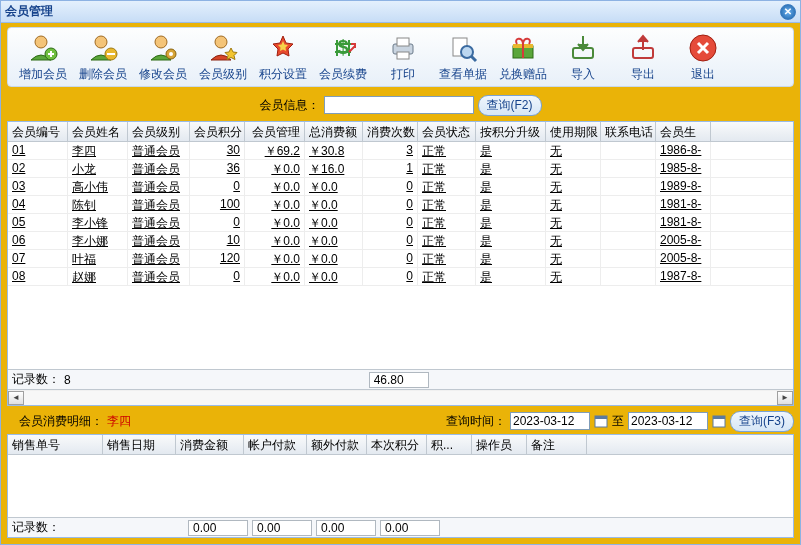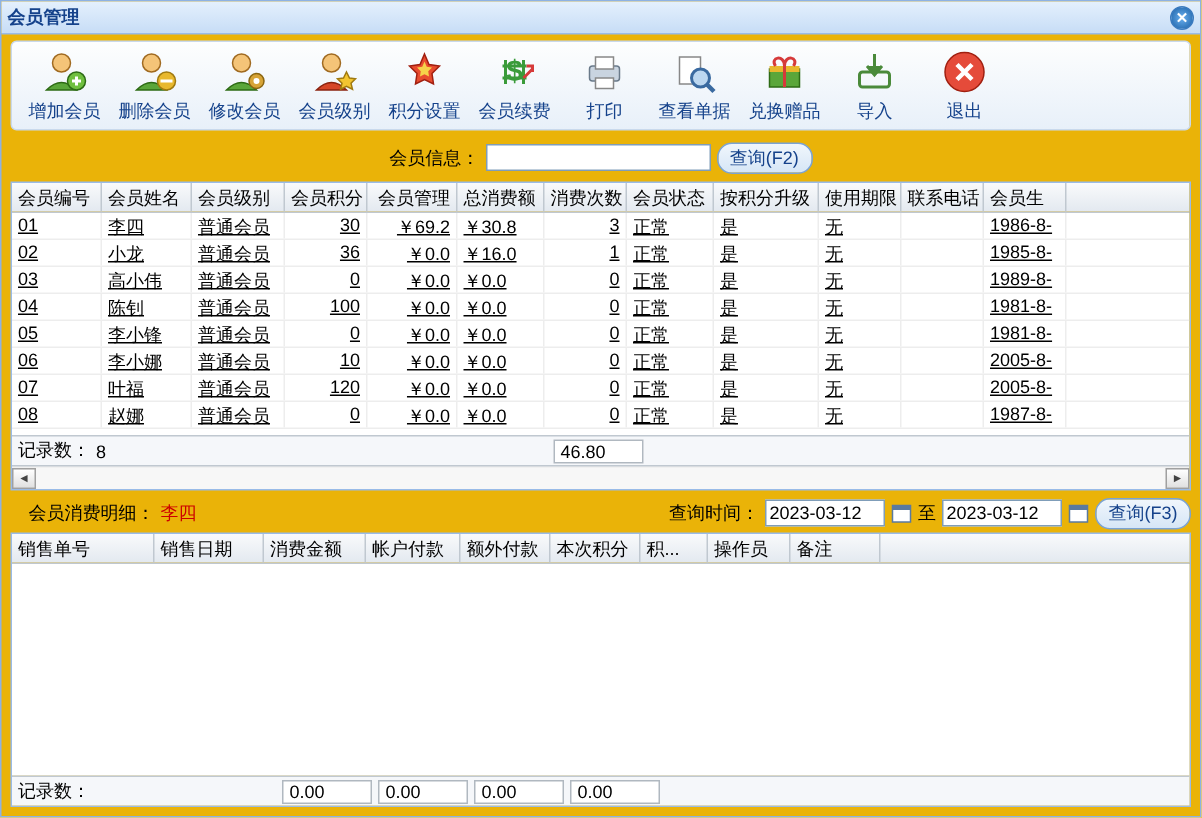--- a/index.html
+++ b/index.html
@@ -23,21 +23,21 @@
 .gc { border-right: 1px solid #ededed; padding: 1px 4px; font-size: 12px; white-space: nowrap; overflow: hidden; }
 .summary { height: 20px; display: flex; align-items: center; padding: 0 4px; border-top: 1px solid #c0c8d0; background: #f5f7fa; font-size: 12px; gap: 4px; }
 .sumbox { border: 1px solid #b0b8c0; background: #fff; padding: 0 4px; min-width: 60px; height: 16px; line-height: 14px; }
 .hscroll { height: 16px; background: #f0f0f0; border-top: 1px solid #c0c8d0; display: flex; align-items: center; }
 .hs-btn { width: 16px; height: 14px; background: linear-gradient(#fff,#e0e0e0); border: 1px solid #a0a0a0; display: flex; align-items: center; justify-content: center; font-size: 8px; color: #444; cursor: pointer; }
 .hs-track { flex: 1; height: 14px; background: #f7f7f7; }
 .detail-bar { margin: 4px 6px 2px 18px; display: flex; align-items: center; gap: 4px; height: 22px; }
 .red { color: #c00; }
 .date-inp { width: 80px; height: 18px; border: 1px solid #7f9db9; padding: 0 2px; font-size: 12px; }
 .cal { width: 14px; height: 14px; cursor: pointer; display: inline-flex; align-items: center; justify-content: center; }
-.panel2 { margin: 0 6px 6px 6px; border: 1px solid #99bbe8; height: 183px; display: flex; flex-direction: column; }
+.panel2 { margin: 0 6px 6px 6px; border: 1px solid #99bbe8; height: 104px; display: flex; flex-direction: column; }
 .c-id{width:60px}.c-name{width:60px}.c-lvl{width:62px}.c-pts{width:55px;text-align:right}.c-bal{width:60px;text-align:right}.c-cons{width:58px;}.c-cnt{width:55px;text-align:right}.c-st{width:58px}.c-up{width:70px}.c-exp{width:55px}.c-tel{width:55px}.c-bd{width:55px}
 .d-no{width:95px}.d-date{width:73px}.d-amt{width:68px}.d-ap{width:63px}.d-ep{width:60px}.d-bp{width:60px}.d-pt{width:45px}.d-op{width:55px}.d-rm{width:60px}
 svg { display: block; }
 </style>
 </head>
 <body>
 
 <div class="window">
 
   <div class="titlebar">
@@ -139,20 +139,29 @@
       <div class="tb-label">兑换赠品</div>
     </div>
     <div class="tb-btn">
       <div class="tb-icon">
           <svg width="32" height="32">
             <rect x="6" y="16" width="20" height="10" rx="2" fill="none" stroke="#4a8a3a" stroke-width="2"></rect>
             <path d="M16 4v14M11 12l5 6 5-6" fill="#4a8a3a" stroke="#4a8a3a" stroke-width="2"></path>
           </svg>
         </div>
       <div class="tb-label">导入</div>
+    </div>
+    <div class="tb-btn">
+      <div class="tb-icon">
+          <svg width="32" height="32">
+            <rect x="6" y="16" width="20" height="10" rx="2" fill="none" stroke="#c03a3a" stroke-width="2"></rect>
+            <path d="M16 18V4M11 10l5-6 5 6" fill="#c03a3a" stroke="#c03a3a" stroke-width="2"></path>
+          </svg>
+        </div>
+      <div class="tb-label">导出</div>
     </div>
     <div class="tb-btn">
       <div class="tb-icon">
           <svg width="32" height="32">
             <circle cx="16" cy="16" r="13" fill="#e54b3a" stroke="#a01f10"></circle>
             <path d="M11 11l10 10M21 11l-10 10" stroke="#fff" stroke-width="3"></path>
           </svg>
         </div>
       <div class="tb-label">退出</div>
     </div>

